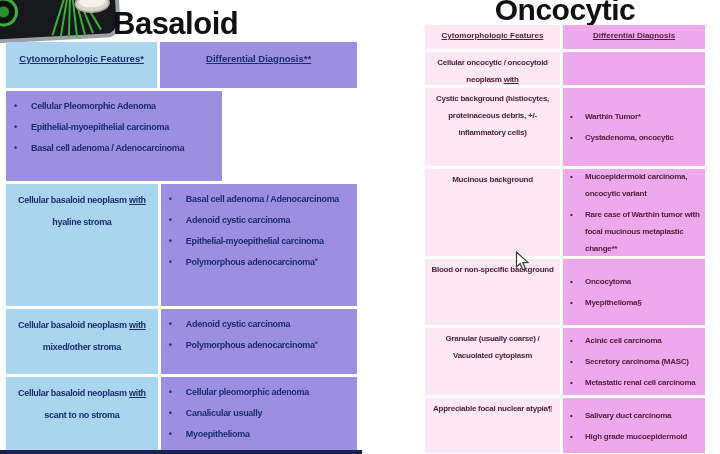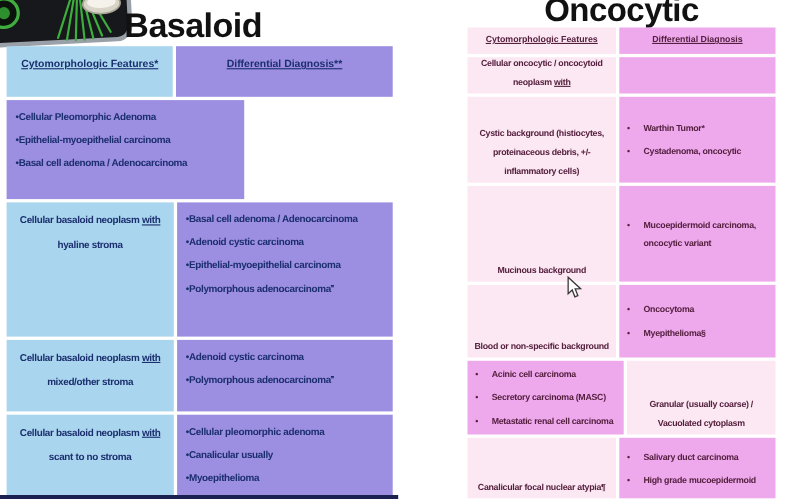--- a/index.html
+++ b/index.html
@@ -29,30 +29,30 @@
   
   .tbl-basaloid{left:6px;top:42px;width:351px;color:var(--left-text);}
   .tbl-basaloid .feat-col{width:166px;}
   .tbl-basaloid .dx-col{width:216px;}
   .tbl-basaloid .hdr{font-size:9.5px;text-align:center;padding-top:11px;text-decoration:underline;}
   .tbl-basaloid .feat{background:var(--light-blue);font-size:9px;letter-spacing:-0.3px;
       text-align:center;padding:5px 6px 0;line-height:22px;}
   .tbl-basaloid .dx{background:var(--purple);font-size:9px;letter-spacing:-0.3px;padding-top:5px;}
   .tbl-basaloid .hdr.feat-col{background:var(--light-blue);}
   .tbl-basaloid .hdr.dx-col{background:var(--purple);}
-  .tbl-basaloid li{line-height:20px;padding-left:11px;}
+  .tbl-basaloid li{line-height:20px;padding-left:25px;}
   .tbl-basaloid li+li{margin-top:1px;}
   
   .tbl-oncocytic{left:425px;top:25px;width:280px;color:var(--right-text);}
   .tbl-oncocytic .feat-col{width:135px;}
   .tbl-oncocytic .dx-col{width:142px;}
   .tbl-oncocytic .hdr{font-size:8px;text-align:center;padding-top:6px;text-decoration:underline;}
   .tbl-oncocytic .feat{background:var(--light-pink);font-size:8px;letter-spacing:-0.25px;
       text-align:center;padding:2px 5px;line-height:17px;
-      display:flex;flex-direction:column;justify-content:flex-end;}
+      display:flex;flex-direction:column;justify-content:flex-start;}
   .tbl-oncocytic .dx{background:var(--pink);font-size:8px;letter-spacing:-0.25px;
       display:flex;flex-direction:column;justify-content:center;padding:4px 0;}
   .tbl-oncocytic .hdr.feat-col{background:var(--light-pink);display:block;}
   .tbl-oncocytic .hdr.dx-col{background:var(--pink);display:block;}
   .tbl-oncocytic li{line-height:17px;padding-left:22px;}
   .tbl-oncocytic li+li{margin-top:4px;}
   
   ul{list-style:none;}
   li{position:relative;padding-right:4px;}
   li::before{content:"\2022";position:absolute;left:8px;top:0;}
@@ -181,52 +181,53 @@
       </div>
     </div>
 
     <div class="trow" style="height:87px">
       <div class="cell feat feat-col">
         <div><span>Mucinous background</span></div>
       </div>
       <div class="cell dx dx-col">
         <ul>
           <li>Mucoepidermoid carcinoma, oncocytic variant</li>
+          <li>Rare case of Warthin tumor with focal mucinous metaplastic change**</li>
         </ul>
       </div>
     </div>
 
     <div class="trow" style="height:66px">
       <div class="cell feat feat-col">
         <div><span>Blood or non-specific background</span></div>
       </div>
       <div class="cell dx dx-col">
         <ul>
           <li>Oncocytoma</li>
           <li>Myepithelioma§</li>
         </ul>
       </div>
     </div>
 
     <div class="trow" style="height:67px">
+      <div class="cell feat feat-col">
+        <div><span>Granular (usually coarse) / Vacuolated cytoplasm</span></div>
+      </div>
       <div class="cell dx dx-col">
         <ul>
           <li>Acinic cell carcinoma</li>
           <li>Secretory carcinoma (MASC)</li>
           <li>Metastatic renal cell carcinoma</li>
         </ul>
       </div>
-      <div class="cell feat feat-col">
-        <div><span>Granular (usually coarse) / Vacuolated cytoplasm</span></div>
-      </div>
     </div>
 
     <div class="trow" style="height:55px">
       <div class="cell feat feat-col">
-        <div><span>Canalicular focal nuclear atypia¶</span></div>
+        <div><span>Appreciable focal nuclear atypia¶</span></div>
       </div>
       <div class="cell dx dx-col">
         <ul>
           <li>Salivary duct carcinoma</li>
           <li>High grade mucoepidermoid</li>
         </ul>
       </div>
     </div>
   </div>
 

